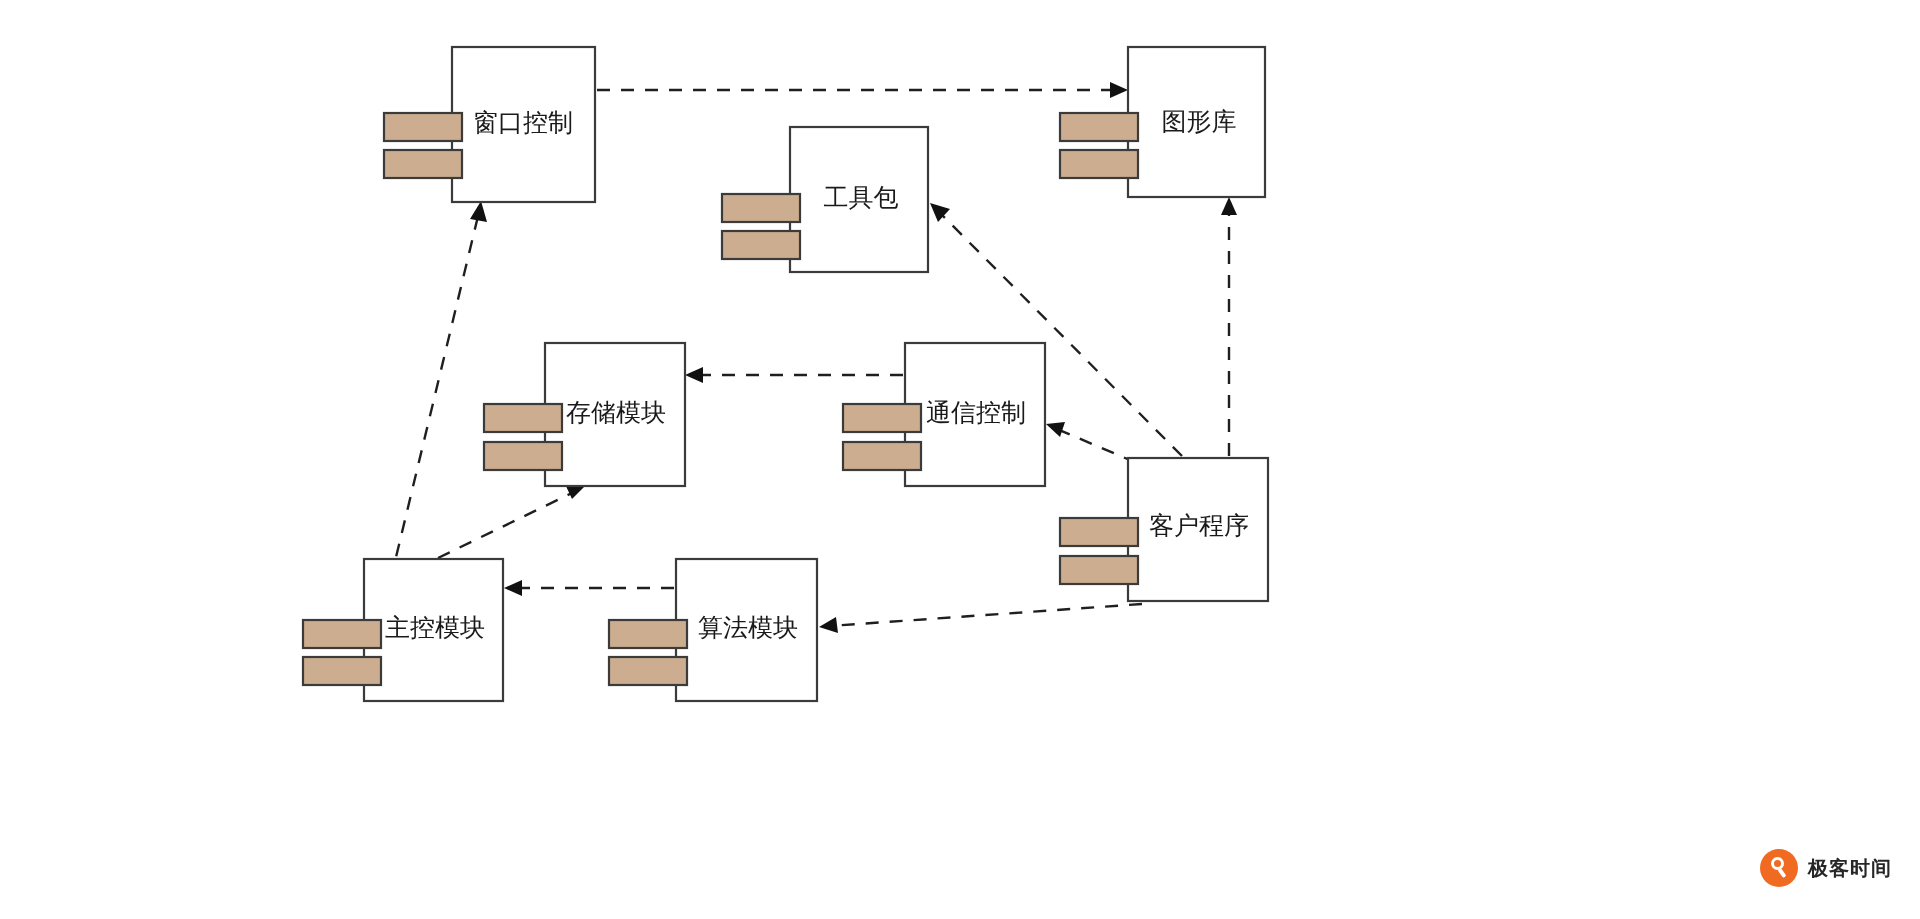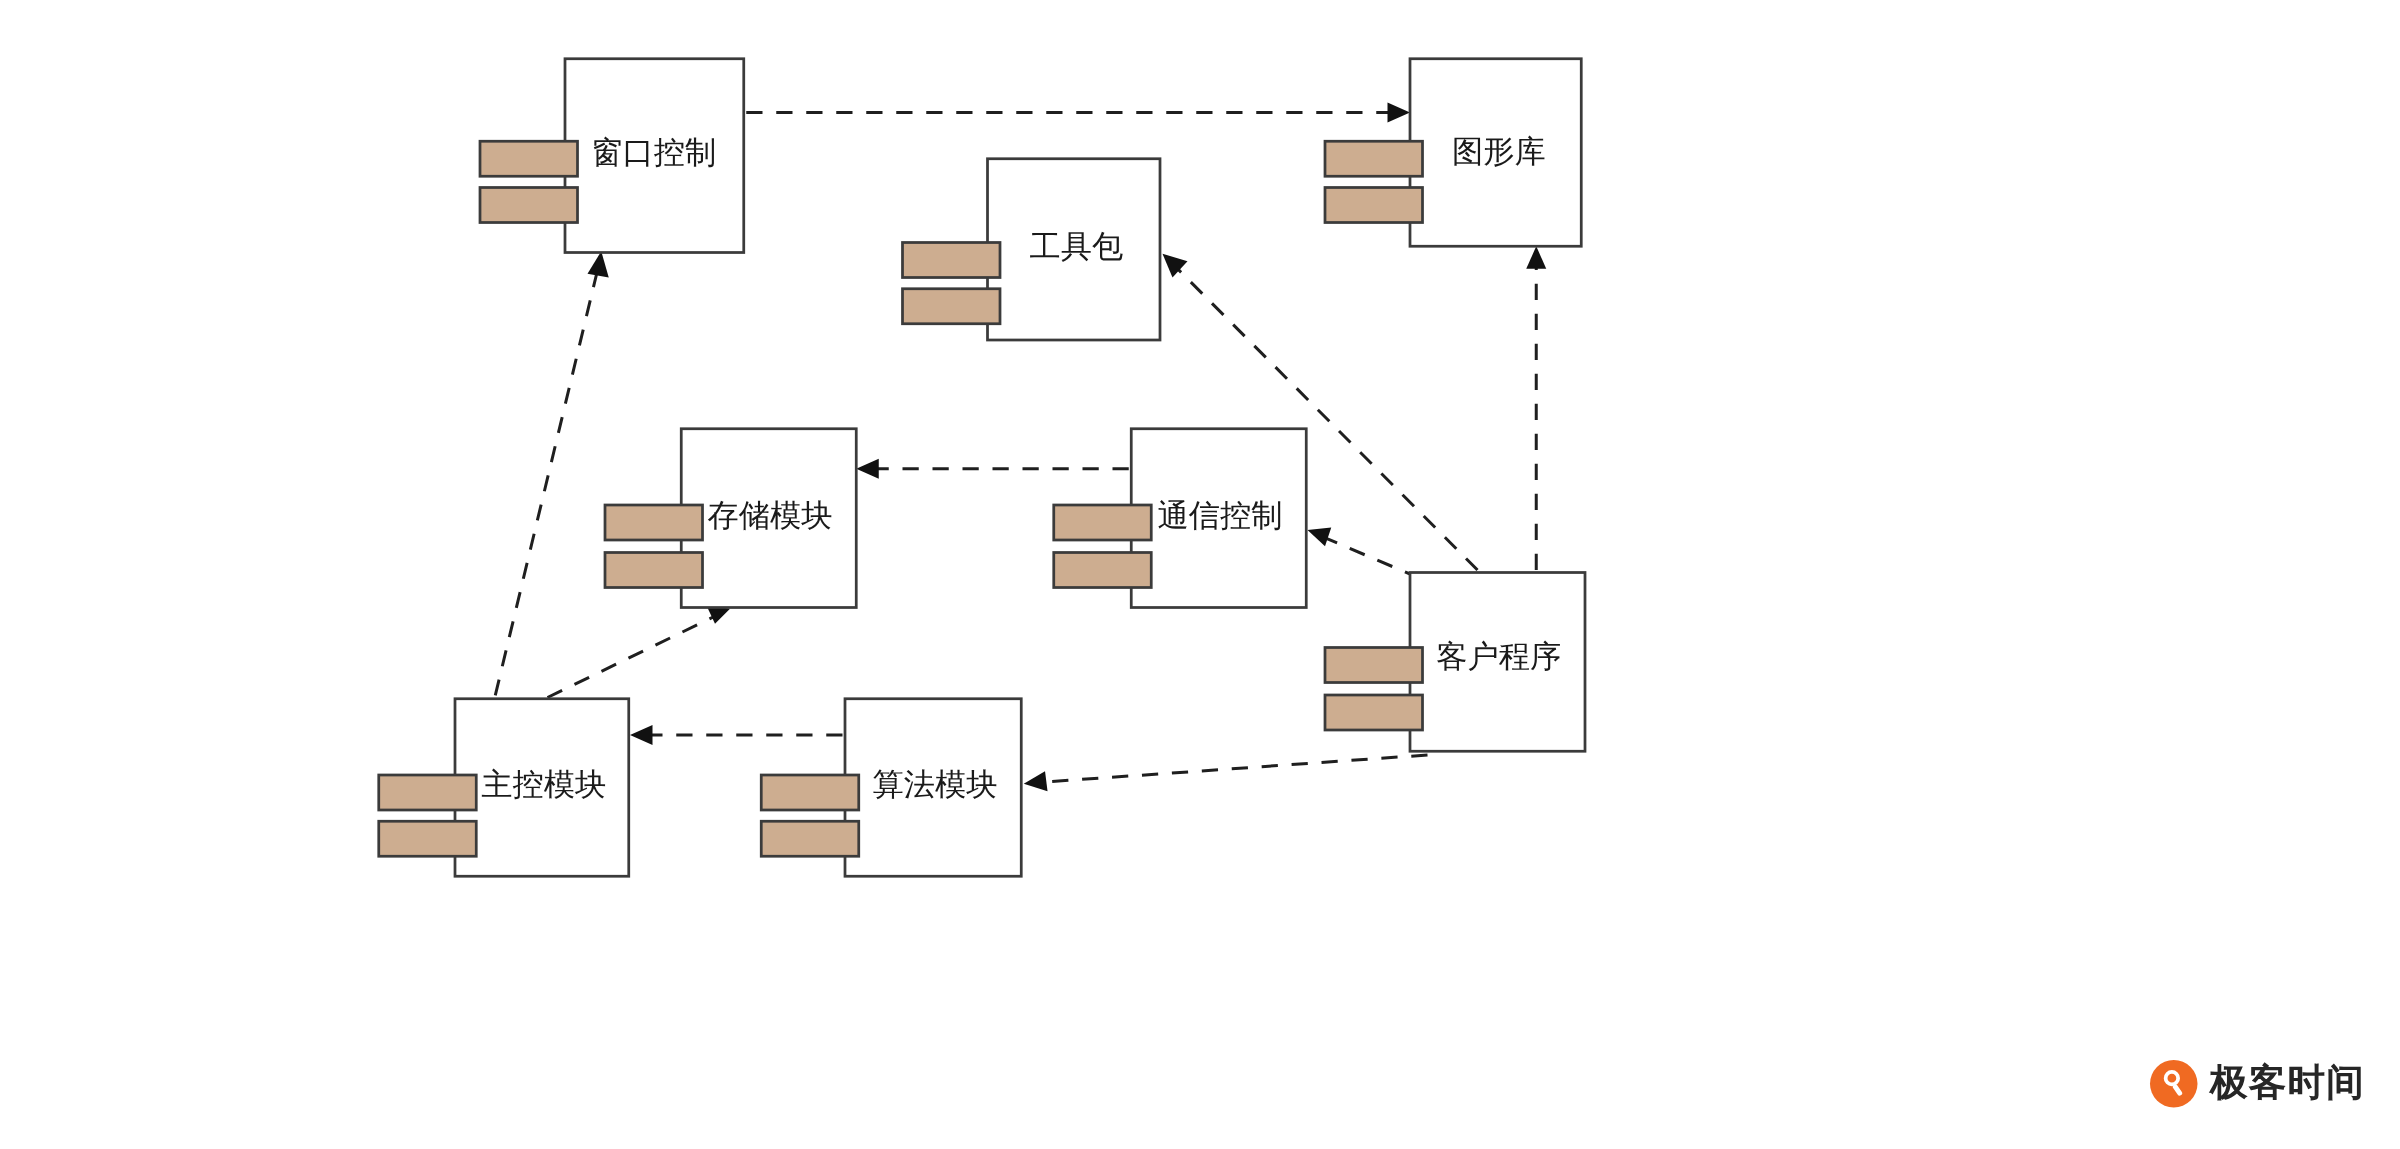--- a/index.html
+++ b/index.html
@@ -92,21 +92,21 @@
     left: 20px;
     top: 19px;
     width: 4px;
     height: 10px;
     background: #ffffff;
     transform: rotate(-35deg);
     border-radius: 2px;
   }
   #brand-logo .logo-text {
     font-family: "Liberation Sans", "DejaVu Sans", sans-serif;
-    font-size: 30px;
+    font-size: 20px;
     font-weight: 700;
     color: #262626;
     letter-spacing: 1px;
     white-space: nowrap;
   }
 </style>
 </head>
 <body>
 
 <div id="diagram-root">

